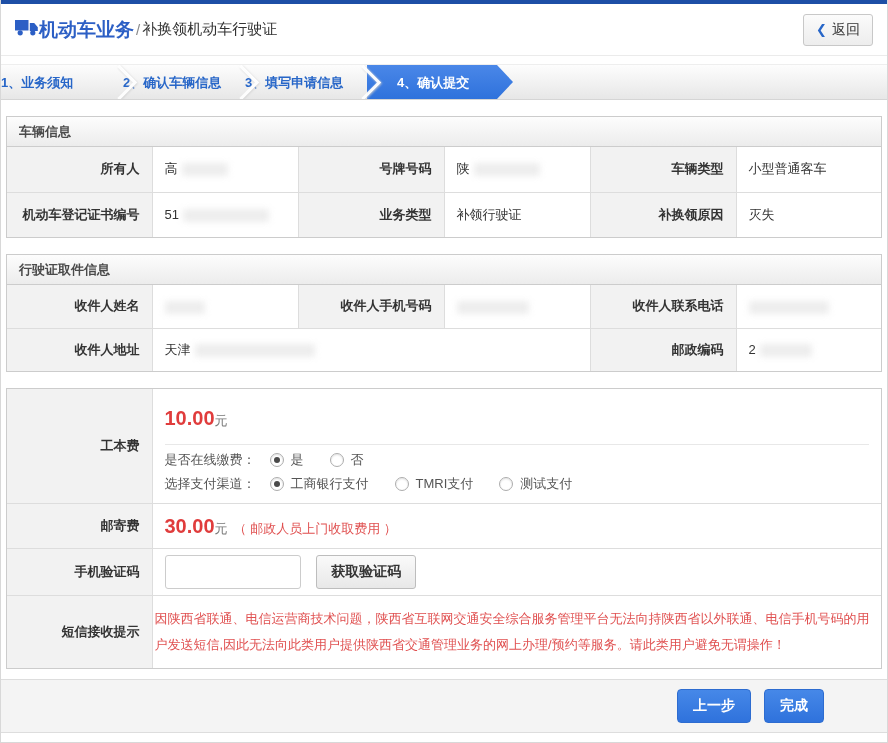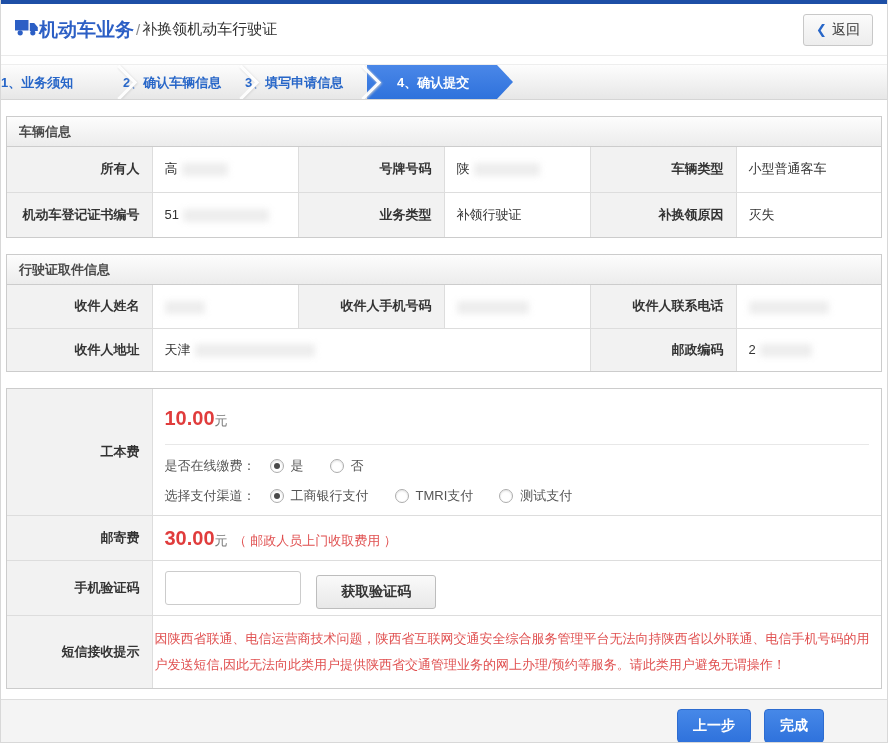--- a/index.html
+++ b/index.html
@@ -89,46 +89,45 @@
     background: #e7e7e7; filter: blur(3px); opacity: .75;
     vertical-align: middle; margin-left: 4px;
   }
 
   
   .fee-amount { font-size: 20px; font-weight: bold; color: #e03c3c; }
   .fee-unit { font-size: 13px; color: #777; font-weight: normal; }
   .fee-note { font-size: 13px; color: #e05050; margin-left: 6px; }
   .gbf-cell { padding: 12px 12px 10px 12px; }
   .gbf-amount-line { padding: 6px 0 14px 0; border-bottom: 1px solid #e8e8e8; }
-  .radio-line { display: flex; margin-top: 12px; font-size: 13px; color: #555; }
+  .radio-line { display: flex; margin-top: 6px; font-size: 13px; color: #555; }
   .radio-line .rl-label { margin-right: 14px; }
   .radio-opt { display: inline-flex; align-items: center; margin-right: 26px; cursor: pointer; color: #555; }
   .radio {
     display: inline-block; width: 14px; height: 14px;
     border: 1px solid #adadad; border-radius: 50%; background: #fff;
     position: relative; margin-right: 7px;
     box-shadow: inset 0 1px 2px rgba(0,0,0,.12);
   }
   .radio.on::after {
     content: ''; position: absolute; left: 3px; top: 3px;
     width: 6px; height: 6px; border-radius: 50%; background: #4a4a4a;
   }
 
   .code-cell { padding: 6px 12px; }
   .code-input {
     width: 136px; height: 34px; border: 1px solid #ccc; border-radius: 3px;
     padding: 0 8px; font-size: 14px; font-family: inherit; vertical-align: middle;
   }
   .code-btn {
-    height: 34px; margin-left: 12px; padding: 0 24px; vertical-align: middle;
+    height: 34px; margin-left: 12px; padding: 0 14px; vertical-align: middle;
     background: linear-gradient(180deg, #fafafa, #e8e8e8);
     border: 1px solid #bdbdbd; border-radius: 3px;
     font-size: 14px; font-weight: bold; color: #333; cursor: pointer;
     font-family: inherit;
-    margin-top: 8px;
   }
 
   .notice-cell { padding: 10px 2px; }
   .notice-text { color: #e05050; font-size: 13px; line-height: 26px; }
 
   
   .footer {
     margin-top: 10px; height: 54px;
     background: #f4f4f4; border-top: 1px solid #ddd; border-bottom: 1px solid #ddd;
     display: flex; align-items: center; justify-content: flex-end;

